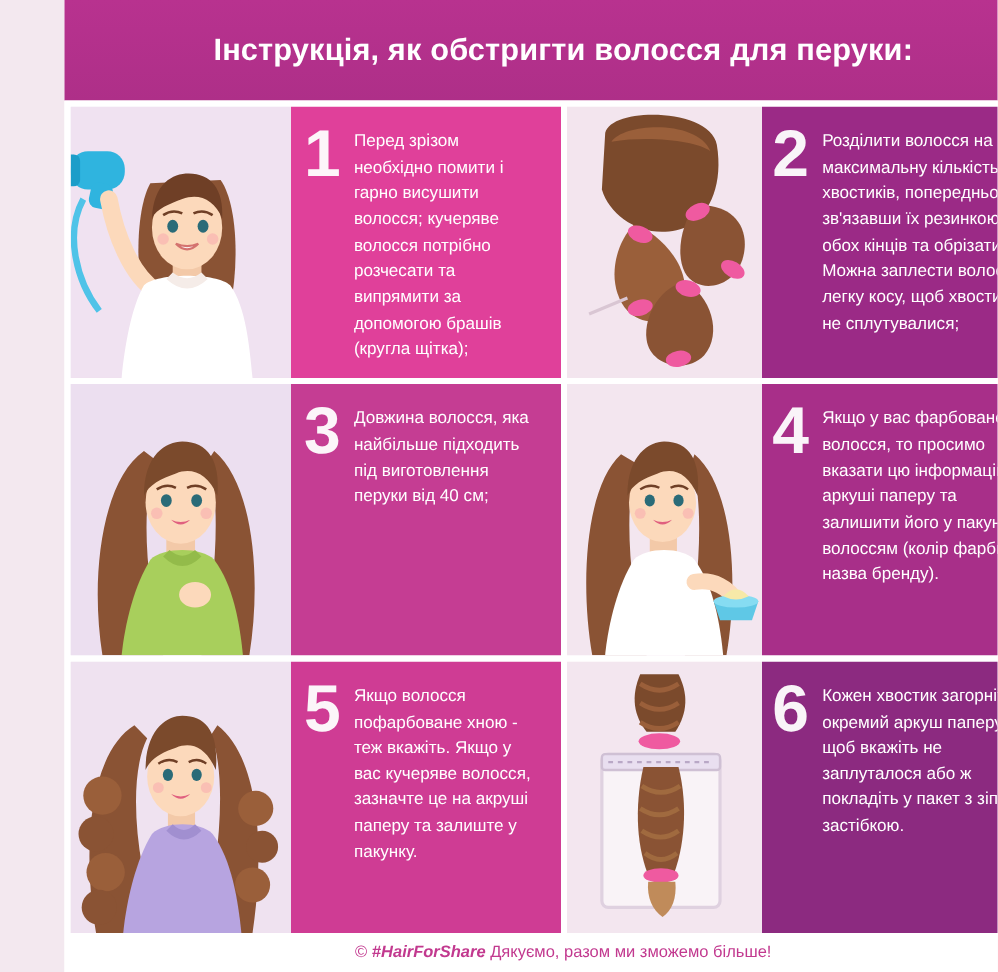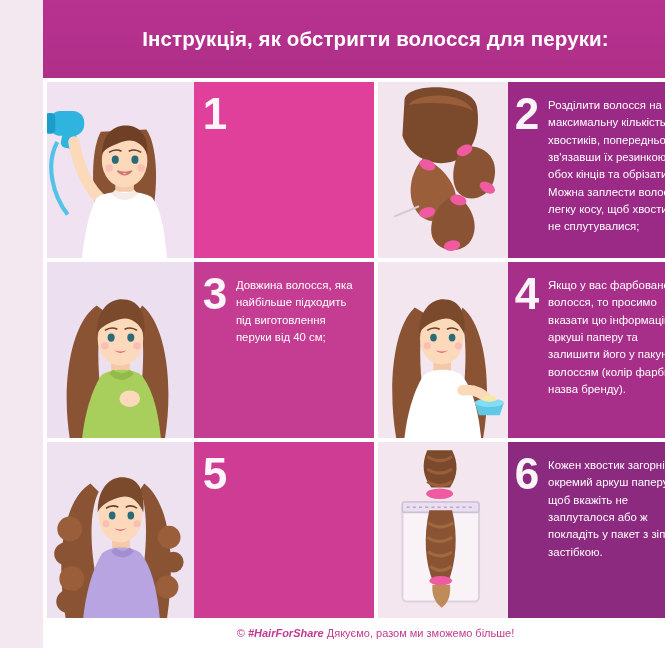--- a/index.html
+++ b/index.html
@@ -165,20 +165,21 @@
           <circle cx="95" cy="83" r="3.6" fill="#f9b4b0" opacity="0.7"></circle>
 
           <path d="M60 116 C44 106, 34 80, 30 58" stroke="#fcd9bb" stroke-width="11" stroke-linecap="round" fill="none"></path>
 
           <path d="M52 112 C60 104, 98 104, 106 112 C116 126, 118 150, 120 170 L38 170 C40 150, 44 126, 52 112 Z" fill="#ffffff"></path>
           <path d="M66 108 q13 12 26 0 l-4 -4 q-9 7 -18 0 Z" fill="#f5ece8"></path>
         </svg>
       </div>
       <div class="text-pane">
         <div class="step-num">1</div>
+        <div class="step-text">Перед зрізом необхідно помити і гарно висушити волосся; кучеряве волосся потрібно розчесати та випрямити за допомогою брашів (кругла щітка);</div>
       </div>
     </div>
 
     <div class="cell c2 right">
       <div class="art">
         <svg viewBox="0 0 135 170" width="100%" height="100%" preserveAspectRatio="xMidYMid slice">
           <rect width="135" height="170" fill="#f3e5ee"></rect>
 
           <path d="M30 18 C30 0, 96 0, 100 24 C104 48, 96 66, 84 74 C60 86, 34 72, 28 52 Z" fill="#7b4a2c"></path>
           <path d="M34 22 C42 10, 88 8, 96 28 C88 22, 60 18, 34 22 Z" fill="#9a5f3a"></path>
@@ -296,20 +297,21 @@
           <path d="M69 83 q6 6 12 0 q-6 3 -12 0 Z" fill="#e0607f"></path>
           <circle cx="61" cy="79" r="3.4" fill="#f9b4b0" opacity="0.7"></circle>
           <circle cx="91" cy="79" r="3.4" fill="#f9b4b0" opacity="0.7"></circle>
 
           <path d="M57 108 C65 100, 87 100, 95 108 C107 124, 111 150, 113 170 L39 170 C41 150, 47 124, 57 108 Z" fill="#b7a4e0"></path>
           <path d="M66 106 q11 11 22 0 l-4 -4 q-7 7 -14 0 Z" fill="#a18fd0"></path>
         </svg>
       </div>
       <div class="text-pane">
         <div class="step-num">5</div>
+        <div class="step-text">Якщо волосся пофарбоване хною - теж вкажіть. Якщо у вас кучеряве волосся, зазначте це на акруші паперу та залиште у пакунку.</div>
       </div>
     </div>
 
     <div class="cell c6 right">
       <div class="art">
         <svg viewBox="0 0 135 170" width="100%" height="100%" preserveAspectRatio="xMidYMid slice">
           <rect width="135" height="170" fill="#f3e6ef"></rect>
 
           <path d="M52 8 C46 22, 48 34, 56 44 L74 44 C82 32, 82 20, 76 8 Z" fill="#7b4a2c"></path>
           <path d="M52 14 q12 8 24 0" stroke="#9a5f3a" stroke-width="3" fill="none"></path>

